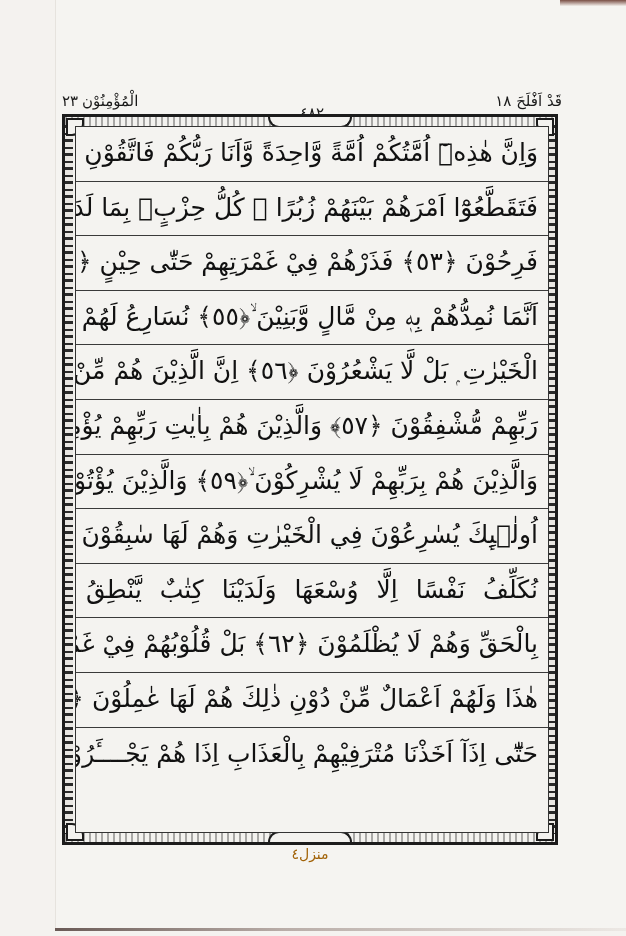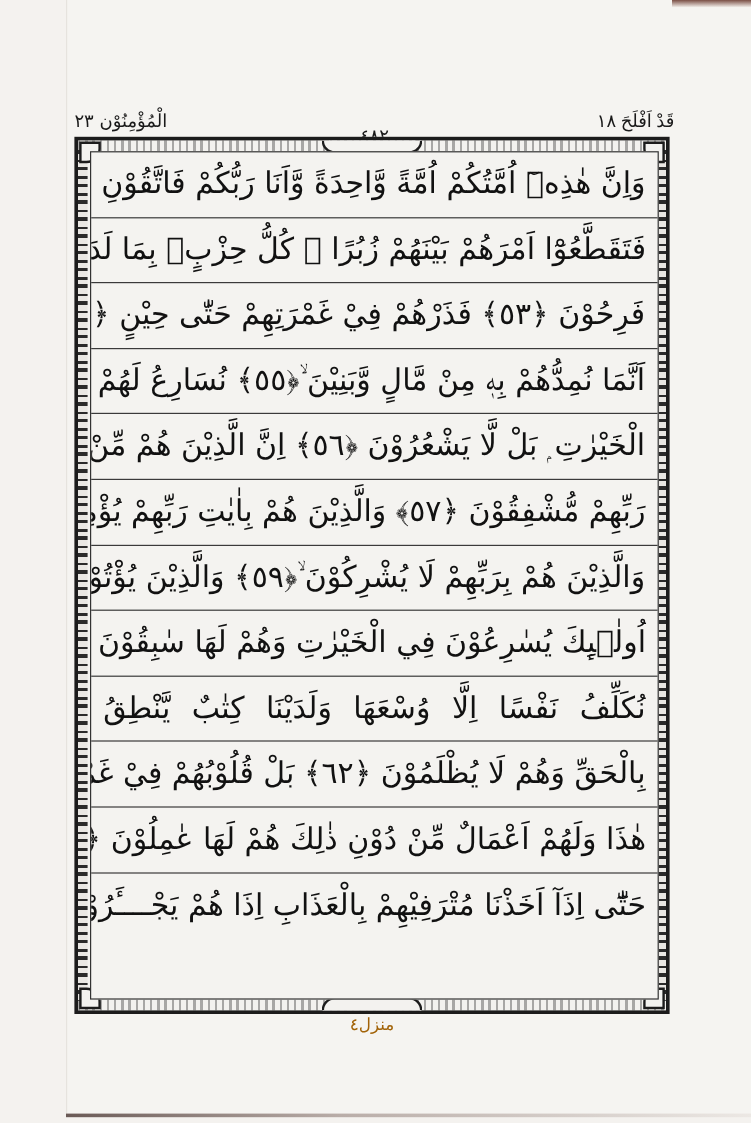--- a/index.html
+++ b/index.html
@@ -19,23 +19,23 @@
     background: linear-gradient(to right, #6a5a56, #b9ada8 40%, #ece8e4);
   }
   .top-edge {
     position: absolute; left: 560px; top: 0; width: 66px; height: 6px;
     background: linear-gradient(to bottom, #7a4f45, #f1ede9);
   }
   .header {
     position: absolute; left: 62px; top: 92px; width: 500px; height: 22px;
     direction: rtl; color: #1a1a1a;
   }
-  .hdr-right { position: absolute; right: 0; top: 0; font-size: 15px; font-family: Liberation Serif, serif; }
+  .hdr-right { position: absolute; right: 0; top: 0; font-size: 15px; }
   .hdr-center { position: absolute; left: 0; right: 0; top: 12px; text-align: center; font-size: 15px; direction: ltr; }
-  .hdr-left { position: absolute; left: 0; top: 0; font-size: 15px; }
+  .hdr-left { position: absolute; left: 0; top: 0; font-size: 15px; font-family: Liberation Serif, serif; }
 
   .frame {
     position: absolute; left: 62px; top: 114px; width: 496px; height: 731px;
     border: 3px solid #1c1c1c; box-sizing: border-box;
     background: #f3f2ef;
   }
   .frame-ornament-top, .frame-ornament-bottom {
     position: absolute; left: 0; right: 0; height: 9px;
     background:
       repeating-linear-gradient(90deg, #1c1c1c 0 2px, transparent 2px 6px);

